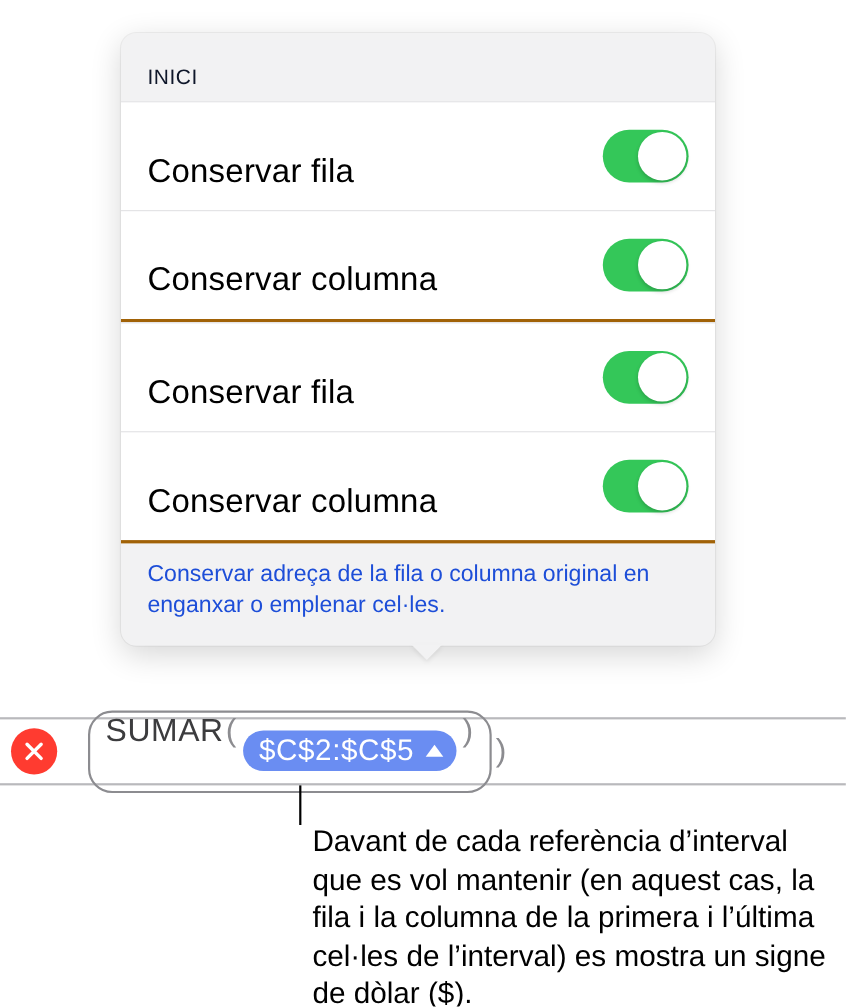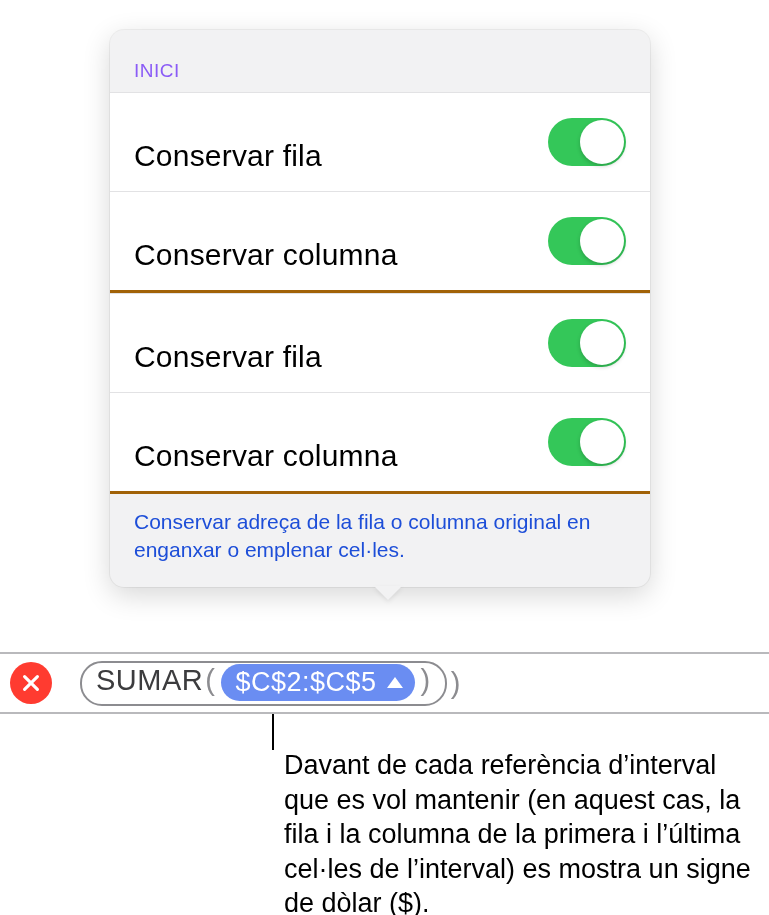--- a/index.html
+++ b/index.html
@@ -16,21 +16,21 @@
       top: 30px;
       left: 110px;
       width: 540px;
       background: #f2f2f3;
       border-radius: 14px;
       box-shadow: 0 8px 28px rgba(0,0,0,0.16), 0 0 0 1px rgba(0,0,0,0.05);
       padding-top: 10px;
     }
     .section-header {
       font-size: 19px;
-      color: #8b5cf6;
+      color: #0f172a;
       padding: 20px 24px 10px 24px;
       letter-spacing: 0.5px;
     }
     .row {
       background: #fff;
       border-top: 1px solid #e2e2e4;
       padding: 18px 24px;
       display: flex;
       align-items: center;
       justify-content: space-between;
@@ -115,21 +115,21 @@
       letter-spacing: 0.5px;
     }
     .func-pill .paren { color: #8c8c90; margin: 0 2px; font-weight: 400;}
     .ref-token {
       display: inline-flex;
       align-items: center;
       background: #6a8df2;
       color: #fff;
       border-radius: 20px;
       padding: 3px 12px 3px 14px;
-      margin: 0 4px;
+      margin: 15px 4px;
       font-size: 27px;
       letter-spacing: 0.5px;
     }
     .ref-token .tri {
       margin-left: 10px;
       width: 0; height: 0;
       border-left: 8px solid transparent;
       border-right: 8px solid transparent;
       border-bottom: 11px solid #fff;
     }

